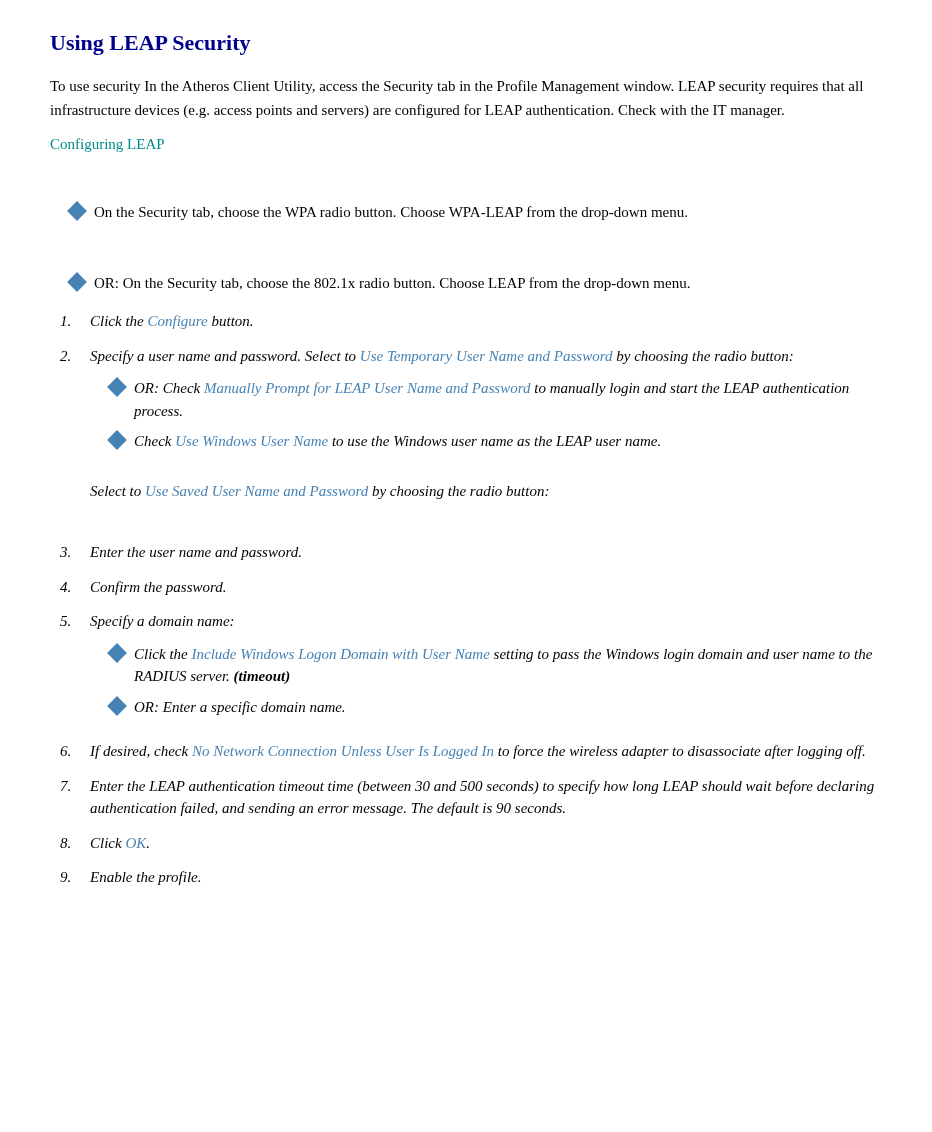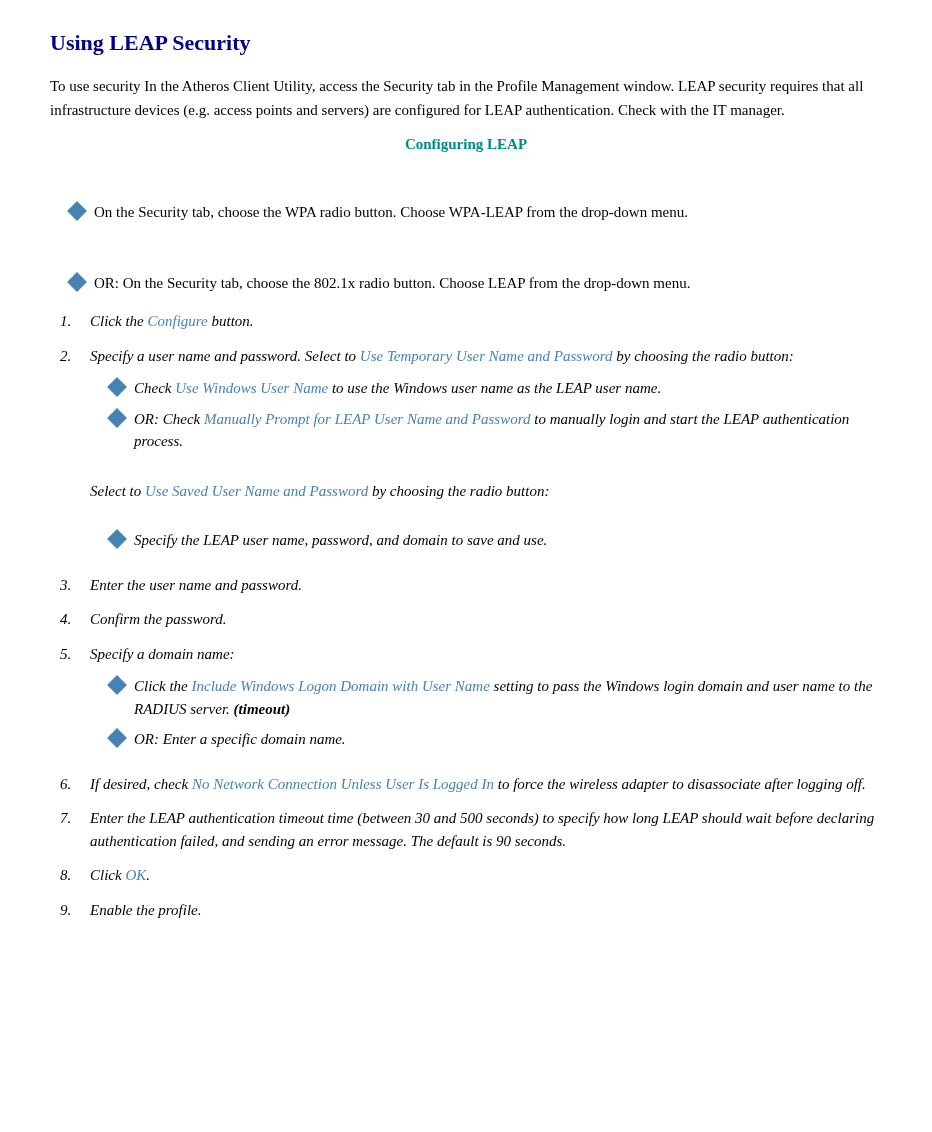--- a/index.html
+++ b/index.html
@@ -25,24 +25,23 @@
       margin-bottom: 18px;
     }
 
     .intro-paragraph {
       margin-bottom: 14px;
       line-height: 1.6;
     }
 
     .section-heading {
       font-size: 15px;
-      font-weight: bold;
+      font-weight: normal;
       color: #008B8B;
       margin-bottom: 16px;
-      text-align: center;
     }
 
     .bullet-list {
       list-style: none;
       margin: 0 0 16px 0;
       padding: 0;
     }
 
     .bullet-list > li {
       display: flex;
@@ -151,41 +150,35 @@
   </li>
 
   <li>
     <div class="li-content">
       <span>Specify a user name and password.  Select to </span><span class="link-color">Use Temporary User Name and Password</span><span> by choosing the radio button:</span>
 
       <ul class="nested-bullets">
         <li>
           <span class="diamond"></span>
           <span class="bullet-text">
+            <span>OR: Check </span><span class="link-color">Manually Prompt for LEAP User Name and Password</span><span> to manually login and start the LEAP authentication process.</span>
+          </span>
+        </li>
+        <li>
+          <span class="diamond"></span>
+          <span class="bullet-text">
             <span>Check </span><span class="link-color">Use Windows User Name</span><span> to use the Windows user name as the LEAP user name.</span>
-          </span>
-        </li>
-        <li>
-          <span class="diamond"></span>
-          <span class="bullet-text">
-            <span>OR: Check </span><span class="link-color">Manually Prompt for LEAP User Name and Password</span><span> to manually login and start the LEAP authentication process.</span>
           </span>
         </li>
       </ul>
 
       <div class="select-line">
         <span>Select to </span><span class="link-color">Use Saved User Name and Password</span><span> by choosing the radio button:</span>
       </div>
 
-      <ul class="nested-bullets">
-        <li>
-          <span class="diamond"></span>
-          <span class="bullet-text">Specify the LEAP user name, password, and domain to save and use.</span>
-        </li>
-      </ul>
     </div>
   </li>
 
   <li>
     <div class="li-content">Enter the user name and password.</div>
   </li>
 
   <li>
     <div class="li-content">Confirm the password.</div>
   </li>

